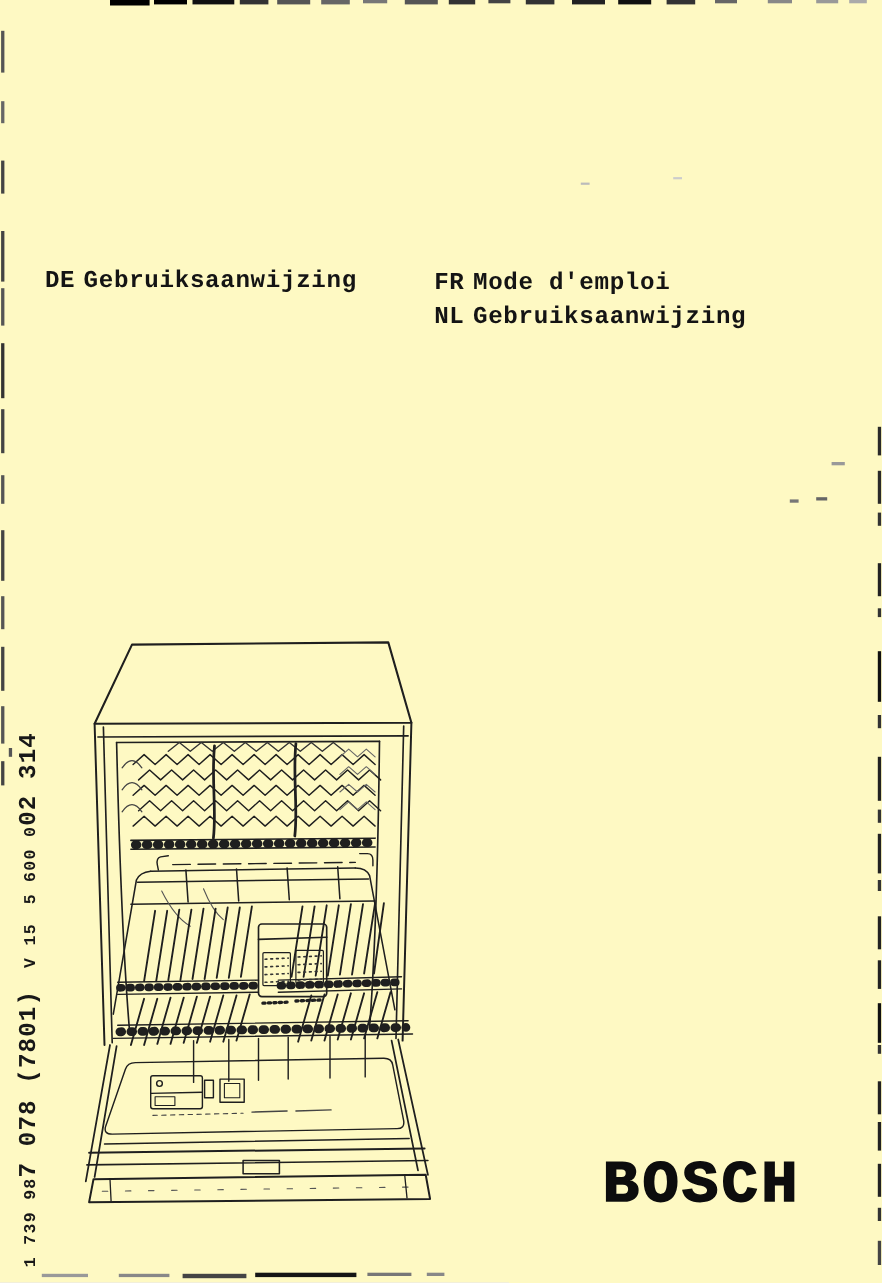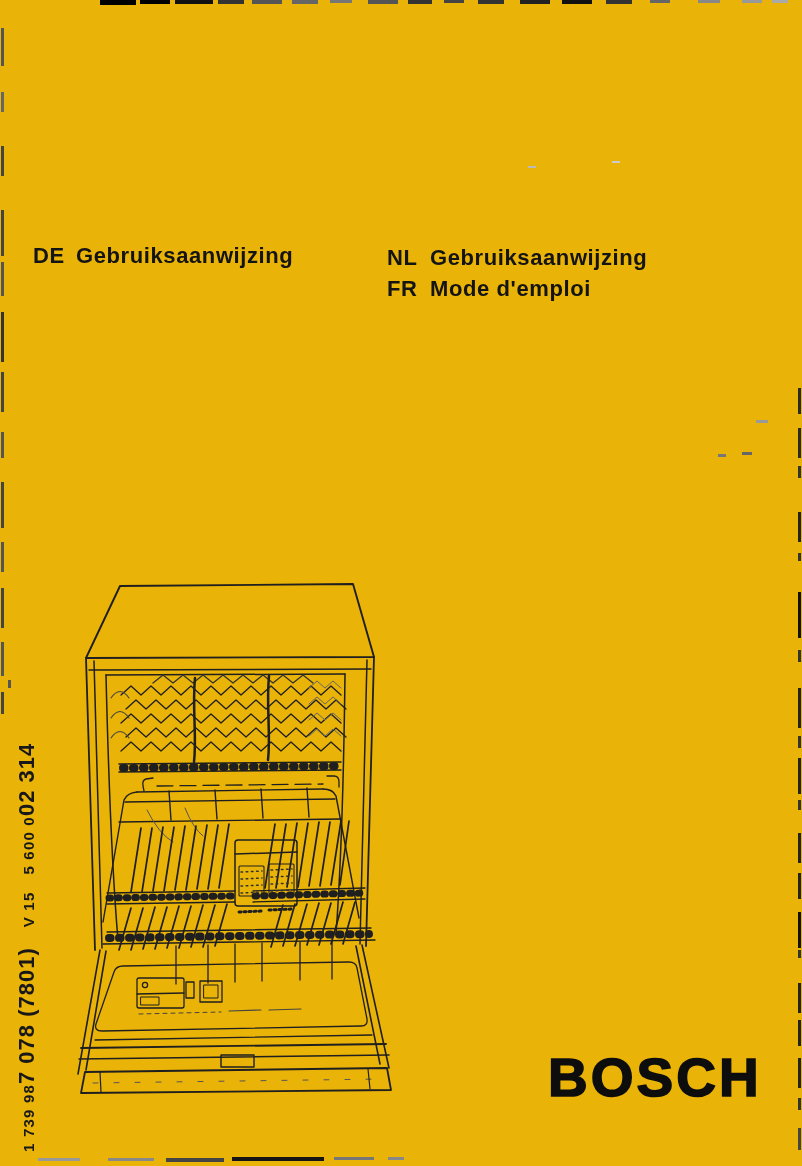--- a/index.html
+++ b/index.html
@@ -1,18 +1,18 @@
 <!DOCTYPE html>
 <html><head>
 <meta charset="utf-8">
 <style>
   html,body{margin:0;padding:0;background:#e8e8e8;}
   #page{
-    position:relative; width:802px; height:1166px; background:#eab308;
-    overflow:hidden; font-family:Liberation Sans, sans-serif; color:#141414;
+    position:relative; width:802px; height:1166px; background:#fef9c3;
+    overflow:hidden; font-family:Liberation Mono, monospace; color:#141414;text-align:center;
   }
   
   .lang-col{position:absolute; font-weight:700; font-size:22px; letter-spacing:.6px;}
   .lrow{display:flex; align-items:baseline; height:31px;}
   .lcode{display:inline-block; width:43px; letter-spacing:.5px;}
   .ltitle{white-space:nowrap;}
   
   .spine{
     position:absolute; left:14px; top:1152px;
     transform:rotate(-90deg); transform-origin:0 0;
@@ -40,26 +40,26 @@
 
   <div class="lang-col" style="left:33px; top:243px;">
     <div class="lrow">
       <span class="lcode">DE</span>
       <span class="ltitle">Gebruiksaanwijzing</span>
     </div>
   </div>
 
   <div class="lang-col" style="left:387px; top:245px;">
     <div class="lrow">
+      <span class="lcode">FR</span>
+      <span class="ltitle">Mode d'emploi</span>
+    </div>
+    <div class="lrow">
       <span class="lcode">NL</span>
       <span class="ltitle">Gebruiksaanwijzing</span>
-    </div>
-    <div class="lrow">
-      <span class="lcode">FR</span>
-      <span class="ltitle">Mode d'emploi</span>
     </div>
   </div>
 
   <div class="spine">
     <span class="sp-s">1 739 98</span><span class="sp-b">7 078 (7801)</span><span class="sp-s gap-a">V 15</span><span class="sp-s gap-b">5 600 0</span><span class="sp-b">02 314</span>
   </div>
 
   <div class="bosch">BOSCH</div>
 
   <svg class="illus" viewBox="0 0 330 550">

